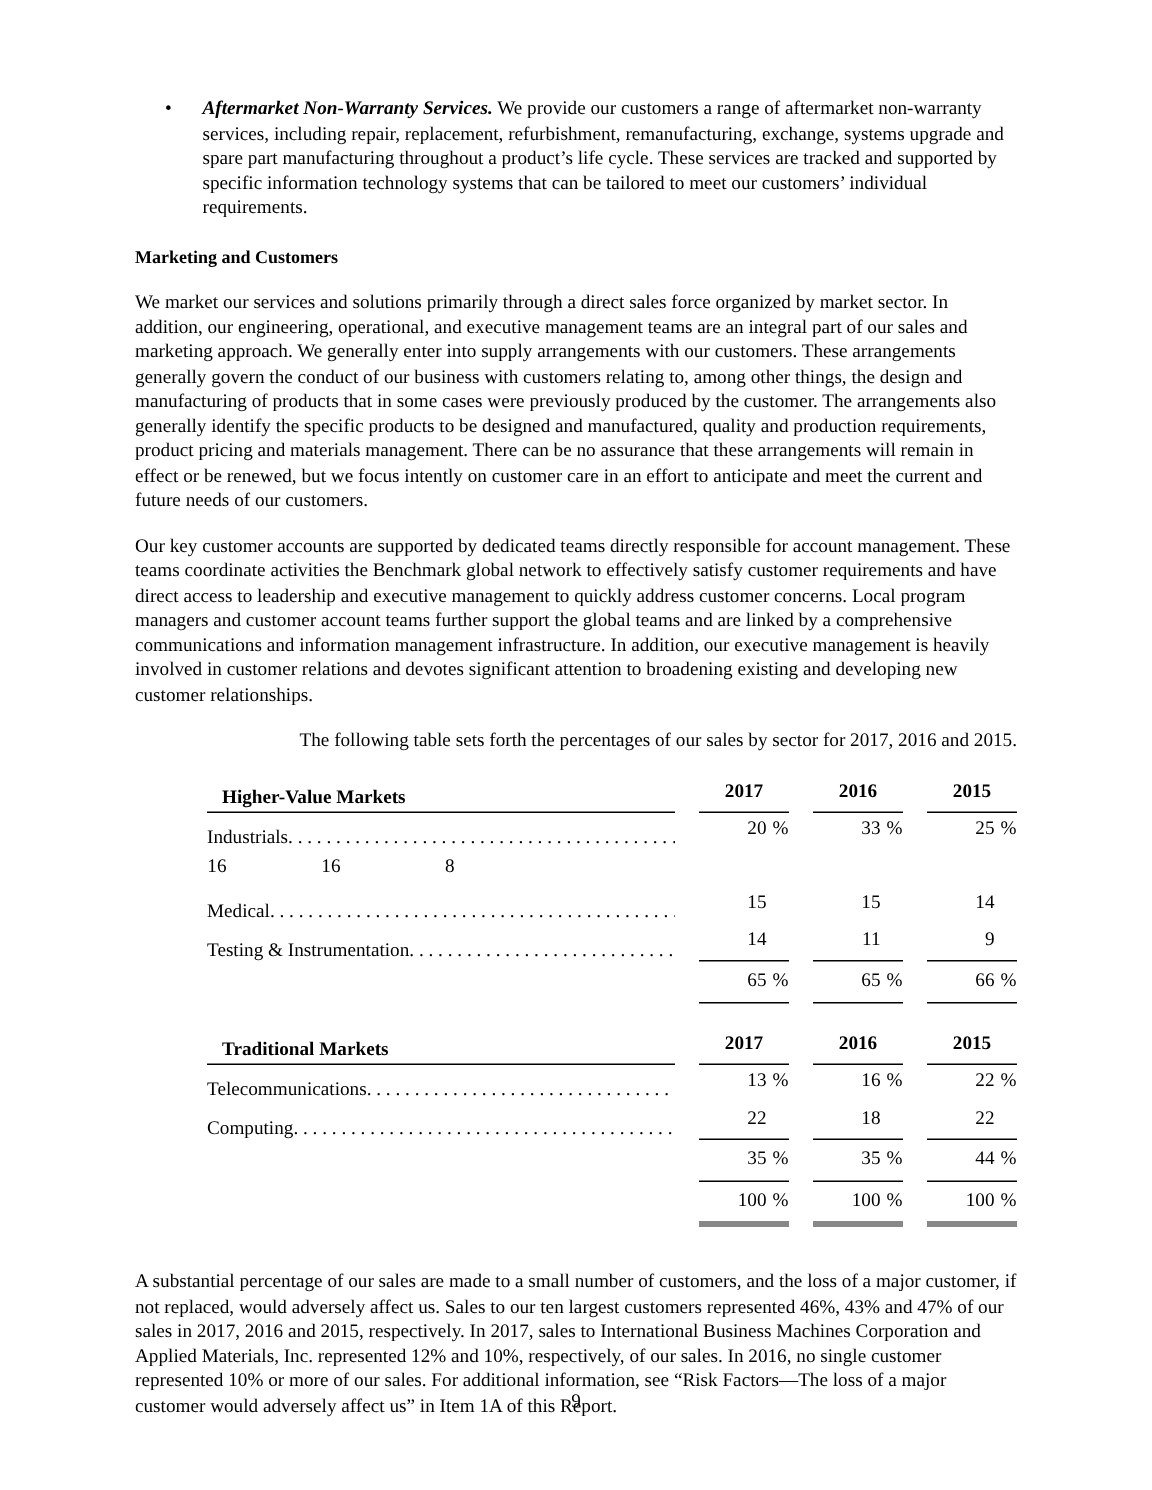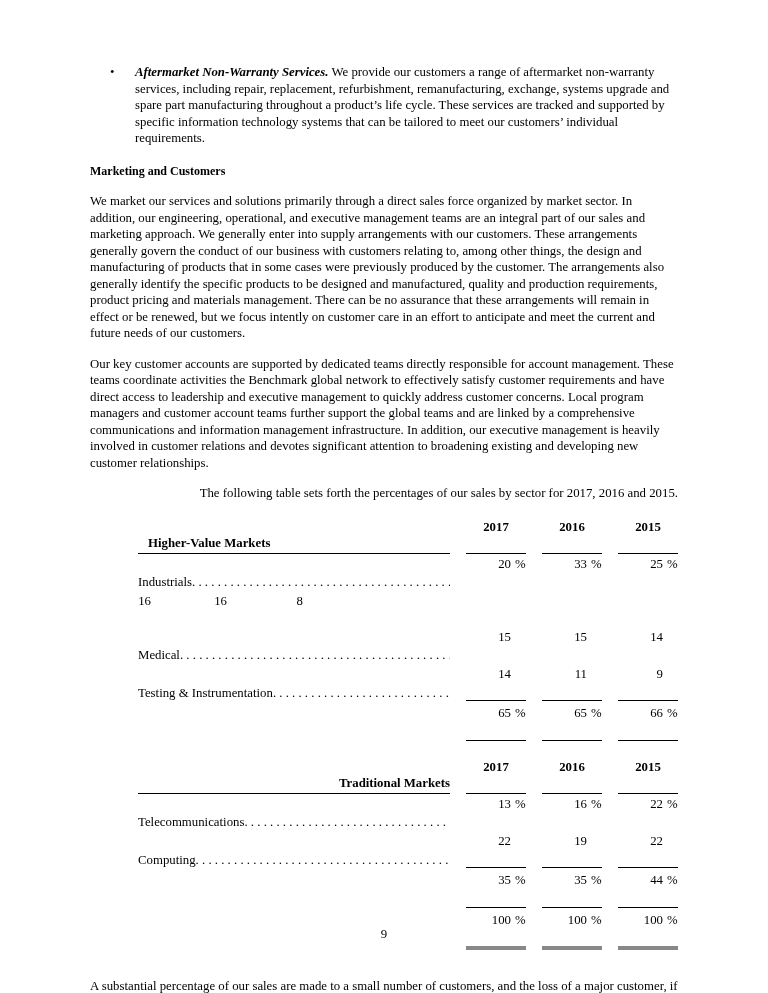--- a/index.html
+++ b/index.html
@@ -40,29 +40,29 @@
     padding: 0 0 2px 10px;
     display: block;
   }
   .rlabel { white-space: nowrap; }
   .leader { flex: 1 1 auto; overflow: hidden; white-space: nowrap; }
   .leader::after { content: " . . . . . . . . . . . . . . . . . . . . . . . . . . . . . . . . . . . . . . . . . . . . . . . . . . . . . . . . . . . ."; }
   .tval {
     width: 60px; flex: 0 0 60px;
     margin-left: 16px;
     display: flex; justify-content: flex-end; align-items: baseline;
-    padding-bottom: 18px;
+    padding-bottom: 6px;
     white-space: nowrap;
   }
   .year { font-weight: bold; border-bottom: 1px solid #000; justify-content: center; }
   .pct { width: 15px; flex: 0 0 15px; padding-left: 4px; }
   .u  { border-bottom: 1px solid #000; }
   .u2 { border-bottom: 4px solid #888888; }
   .sub { margin-top: 4px; }
-  .gap { margin-top: 18px; text-align: right; }
+  .gap { margin-top: 18px; }
 
   .page-number {
     position: absolute;
     left: 0; right: 0;
     top: 926px;
     text-align: center;
   }
 </style>
 </head>
 <body>
@@ -208,21 +208,21 @@
     <div class="trow">
       <span class="labelcell">
           <span class="rlabel">Computing</span>
           <span class="leader"></span>
         </span>
       <span class="tval u">
           <span>22</span>
           <span class="pct"></span>
         </span>
       <span class="tval u">
-          <span>19</span>
+          <span>18</span>
           <span class="pct"></span>
         </span>
       <span class="tval u">
           <span>22</span>
           <span class="pct"></span>
         </span>
     </div>
 
     <div class="trow sub">
       <span class="labelcell"></span>

